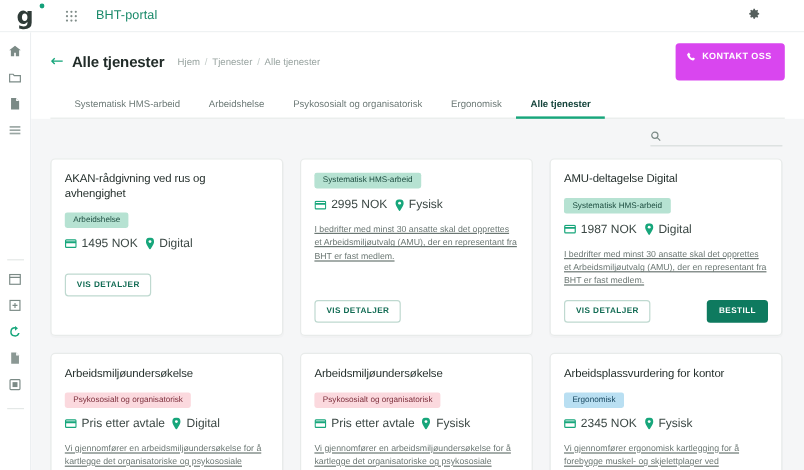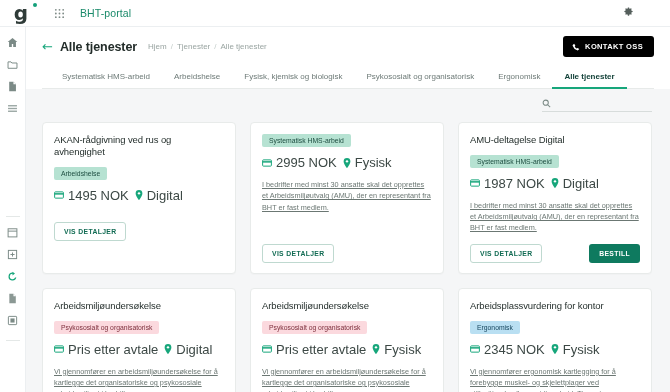--- a/index.html
+++ b/index.html
@@ -70,23 +70,23 @@
     font-size: 13px; color: #17a67b; margin-right: 7px; line-height: 1;
     cursor: pointer; font-family: "DejaVu Sans", sans-serif;
   }
   .page-title { font-size: 12.5px; font-weight: 700; color: #222c29; letter-spacing: -.1px; }
   .breadcrumb { display: flex; align-items: center; margin-left: 11px; gap: 4px; }
   .crumb { font-size: 8px; color: #9aa5a2; cursor: pointer; }
   .crumb.active { color: #9aa5a2; }
   .crumb-sep { font-size: 8px; color: #c3ccc9; }
   .contact-btn {
     margin-left: auto;
-    background: #000000; color: #ffffff;
+    background: #d946ef; color: #ffffff;
     font-size: 7.5px; font-weight: 700; letter-spacing: .35px;
-    padding: 6px 11px 6px 9px; border-radius: 3px; border: none;
+    padding: 6px 11px 16px 9px; border-radius: 3px; border: none;
     display: flex; align-items: center; gap: 5px; cursor: pointer;
   }
 
   .tabs {
     display: flex; align-items: flex-end; gap: 0;
     background: #ffffff;
     padding: 10px 16px 0 16px;
     border-bottom: 1px solid #e7eae9;
   }
   .tab {
@@ -125,21 +125,21 @@
   .tag {
     align-self: flex-start;
     font-size: 6.8px; padding: 3px 7px; border-radius: 2px;
     margin-bottom: 8px; white-space: nowrap;
   }
   .tag-green { background: #b6e2d2; color: #1d4d40; }
   .tag-pink  { background: #fbd9de; color: #7d2f3c; }
   .tag-blue  { background: #b9dff2; color: #17465e; }
   .meta-row { display: flex; align-items: center; gap: 6px; margin-bottom: 9px; }
   .meta-item { display: flex; align-items: center; gap: 4px; }
-  .meta-text { font-size: 13px; color: #3c4845; }
+  .meta-text { font-size: 10px; color: #3c4845; }
   .card-desc {
     font-size: 7.3px; color: #6b7773; line-height: 1.55; flex: 1; text-decoration: underline;
   }
   .card-actions { display: flex; align-items: center; margin-top: 10px; }
   .btn-outline {
     border: 1px solid #bfd9d0; background: #ffffff; color: #116b53;
     font-size: 6.8px; font-weight: 700; letter-spacing: .35px;
     padding: 5px 9px; border-radius: 3px; cursor: pointer;
     font-family: "Liberation Sans", sans-serif;
   }
@@ -287,21 +287,20 @@
                   <path d="M4.2 1.4 1.6 4a1.4 1.4 0 0 0-.3 1.5 14 14 0 0 0 9.2 9.2 1.4 1.4 0 0 0 1.5-.3l2.6-2.6-3.4-2-1.8 1.3A11 11 0 0 1 5.4 7l1.3-1.8z"></path>
                 </svg>
             </span>
             <span>KONTAKT OSS</span>
           </button>
         </div>
 
         <div class="tabs">
           <div class="tab">Systematisk HMS-arbeid</div>
           <div class="tab">Arbeidshelse</div>
-          <div class="tab">Fysisk, kjemisk og biologisk</div>
           <div class="tab">Psykososialt og organisatorisk</div>
           <div class="tab">Ergonomisk</div>
           <div class="tab active">Alle tjenester</div>
         </div>
       </div>
 
       <div class="search-row">
         <div class="search-box">
           <span>
             <svg width="9" height="9" viewBox="0 0 16 16" fill="none" stroke="#7b8a86" stroke-width="1.8">

